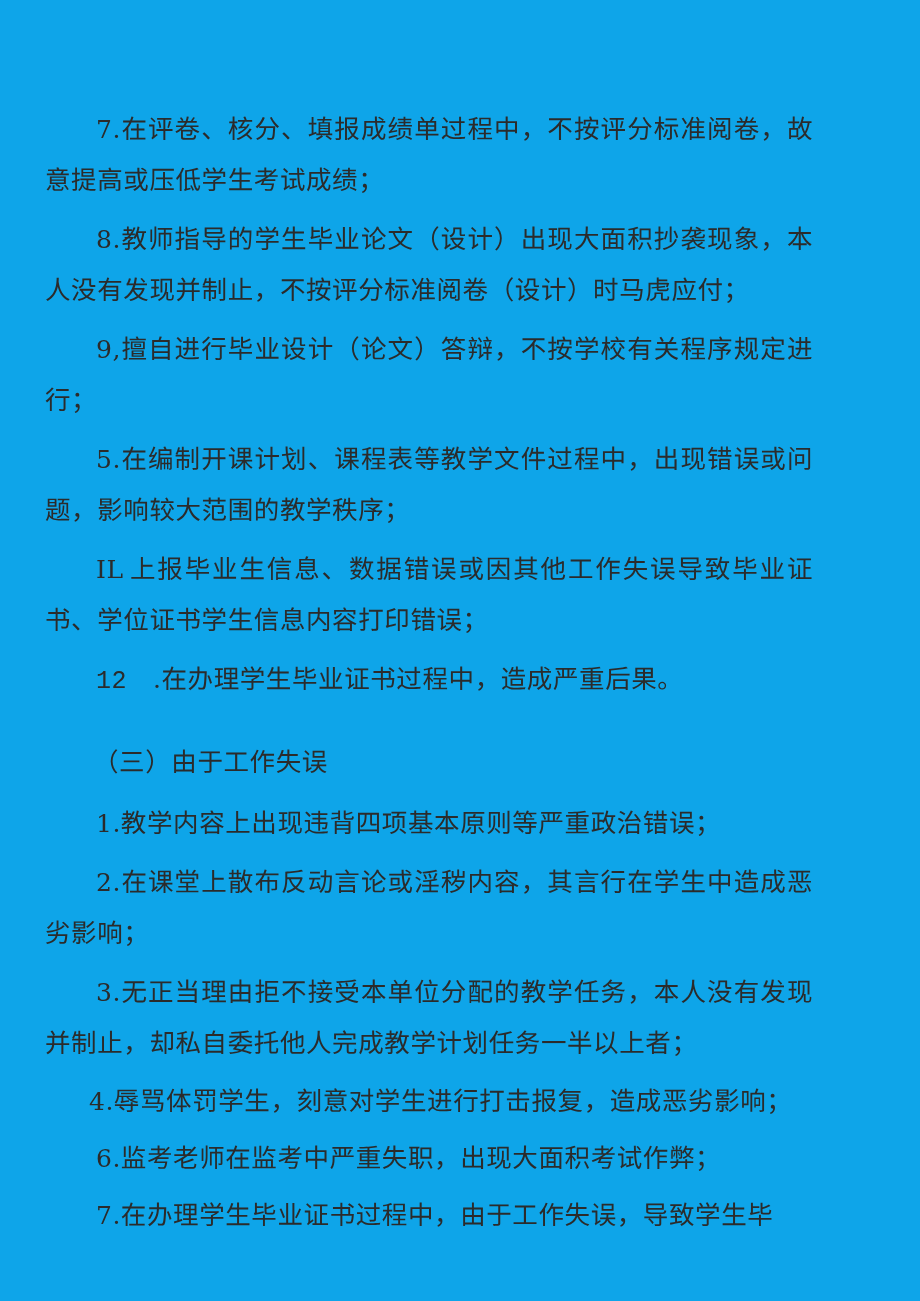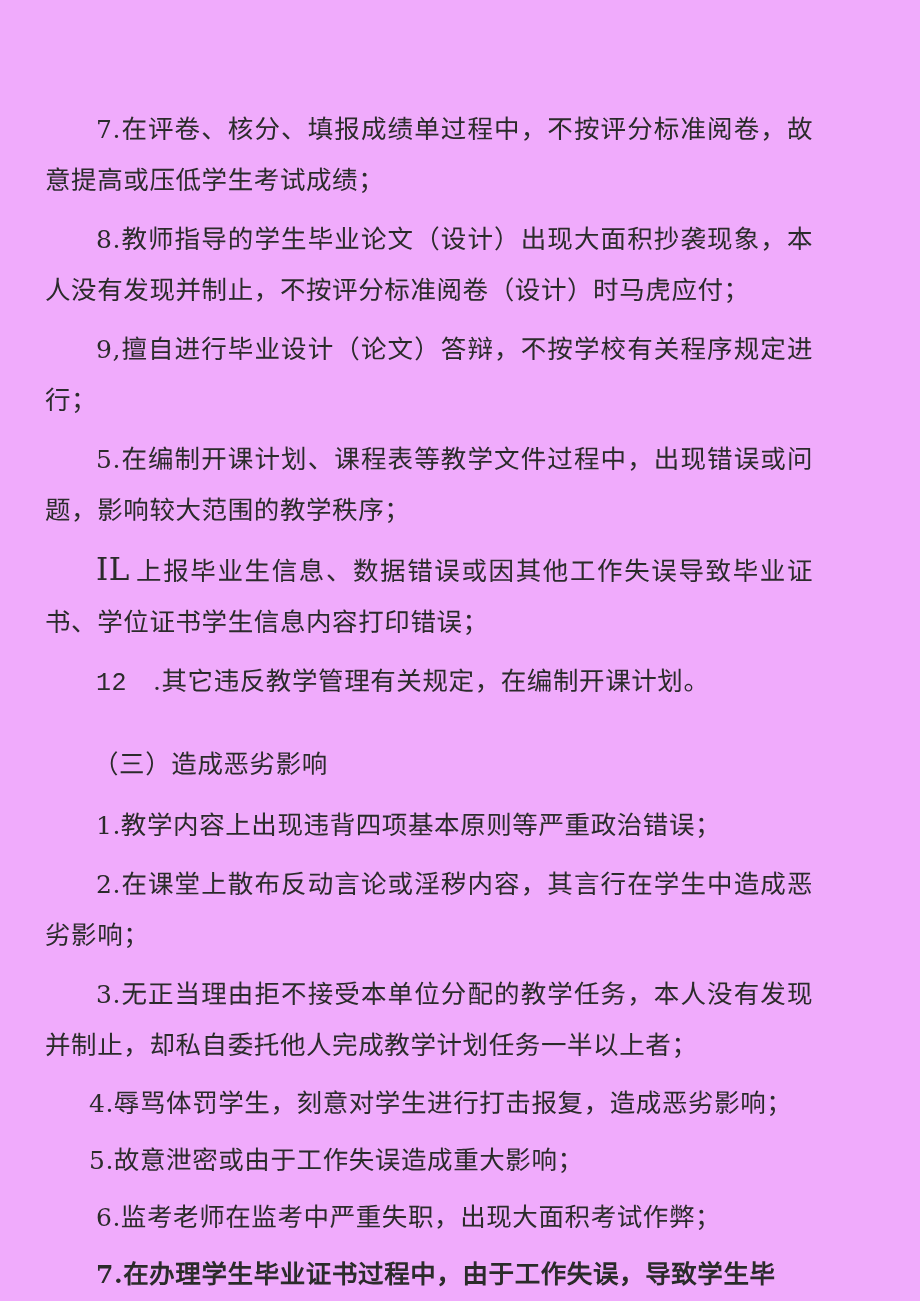--- a/index.html
+++ b/index.html
@@ -14,21 +14,21 @@
     position: relative;
     overflow: hidden;
     font-family: "DejaVu Serif", "Liberation Serif", serif;
     color: #1a1a1a;
     -webkit-font-smoothing: antialiased;
   }
 
   .page {
     position: absolute;
     inset: 0;
-    background: #f0abfc;
+    background: #0ea5e9;
     padding: 0;
   }
 
   .doc-body {
     position: absolute;
     left: 45px;
     top: 104px;
     width: 768px;
   }
 
@@ -42,40 +42,40 @@
     color: #2b2b2b;
     margin: 0 0 0 0;
     word-break: break-all;
   }
 
   
   .indent-2 { text-indent: 51px; }
   .indent-lite { text-indent: 44px; }
 
   
-  .gap-0 { margin-bottom: 0px; font-weight: bold; }
+  .gap-0 { margin-bottom: 0px; }
   .gap-md { margin-bottom: 8px; }
   .gap-xl { margin-bottom: 30px; }
 
   
   .marker {
     font-family: "DejaVu Serif", "Liberation Serif", serif;
     font-size: 25px;
     letter-spacing: 0.5px;
   }
   .marker-wide {
     
     letter-spacing: 0.5px;
     padding-right: 26px;
     font-family: Liberation Mono, monospace;
   }
   .marker-serif {
     
     font-family: "DejaVu Serif", "Liberation Serif", serif;
-    font-size: 31px;
+    font-size: 25px;
     padding-right: 5px;
   }
 
   .section-heading {
     font-size: 25.5px;
     line-height: 51px;
     letter-spacing: 0.6px;
     color: #2b2b2b;
     text-indent: 48px;
     margin: 0;
@@ -104,44 +104,41 @@
 
     <p class="para indent-2 gap-md">
       <span class="marker">5</span><span class="marker">.</span><span>在编制开课计划、课程表等教学文件过程中，出现错误或问题，影响较大范围的教学秩序；</span>
     </p>
 
     <p class="para indent-2 gap-md">
       <span class="marker-serif">IL</span><span class="marker"></span><span>上报毕业生信息、数据错误或因其他工作失误导致毕业证书、学位证书学生信息内容打印错误；</span>
     </p>
 
     <p class="para indent-2 gap-xl">
-      <span class="marker marker-wide">12</span><span class="marker">.</span><span>其它违反教学管理有关规定，在编制开课计划。</span>
+      <span class="marker marker-wide">12</span><span class="marker">.</span><span>在办理学生毕业证书过程中，造成严重后果。</span>
     </p>
 
-    <p class="section-heading" style="margin-bottom:10px;">（三）造成恶劣影响</p>
+    <p class="section-heading" style="margin-bottom:10px;">（三）由于工作失误</p>
 
     <p class="para indent-2 gap-md">
       <span class="marker">1</span><span class="marker">.</span><span>教学内容上出现违背四项基本原则等严重政治错误；</span>
     </p>
 
     <p class="para indent-2 gap-md">
       <span class="marker">2</span><span class="marker">.</span><span>在课堂上散布反动言论或淫秽内容，其言行在学生中造成恶劣影响；</span>
     </p>
 
     <p class="para indent-2 gap-md">
       <span class="marker">3</span><span class="marker">.</span><span>无正当理由拒不接受本单位分配的教学任务，本人没有发现并制止，却私自委托他人完成教学计划任务一半以上者；</span>
     </p>
 
     <p class="para indent-lite tight gap-md">
       <span class="marker">4</span><span class="marker">.</span><span>辱骂体罚学生，刻意对学生进行打击报复，造成恶劣影响；</span>
     </p>
 
-    <p class="para indent-lite tight gap-md">
-      <span class="marker">5</span><span class="marker">.</span><span>故意泄密或由于工作失误造成重大影响；</span>
-    </p>
 
     <p class="para indent-2 tight gap-md">
       <span class="marker">6</span><span class="marker">.</span><span>监考老师在监考中严重失职，出现大面积考试作弊；</span>
     </p>
 
     <p class="para indent-2 tight gap-0">
       <span class="marker">7</span><span class="marker">.</span><span>在办理学生毕业证书过程中，由于工作失误，导致学生毕</span>
     </p>
 
   </div>

